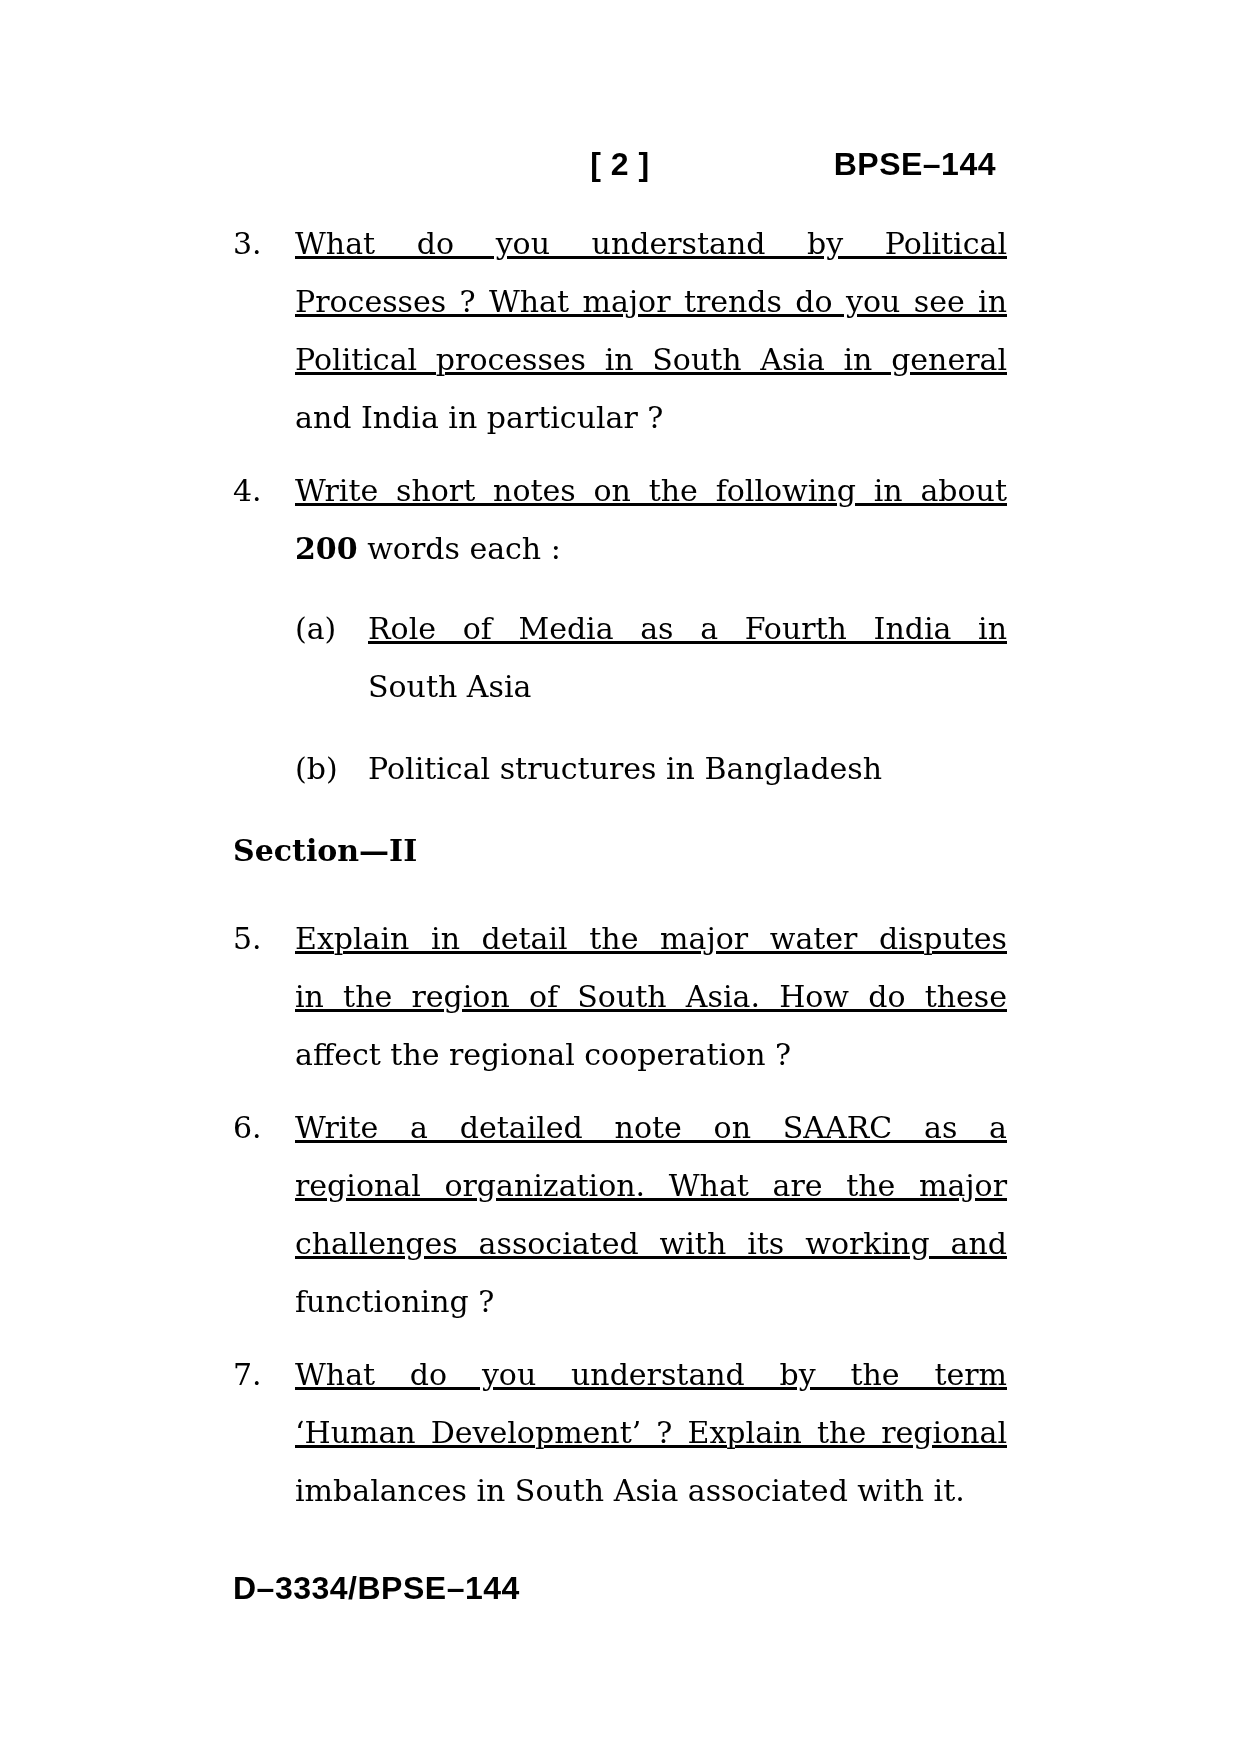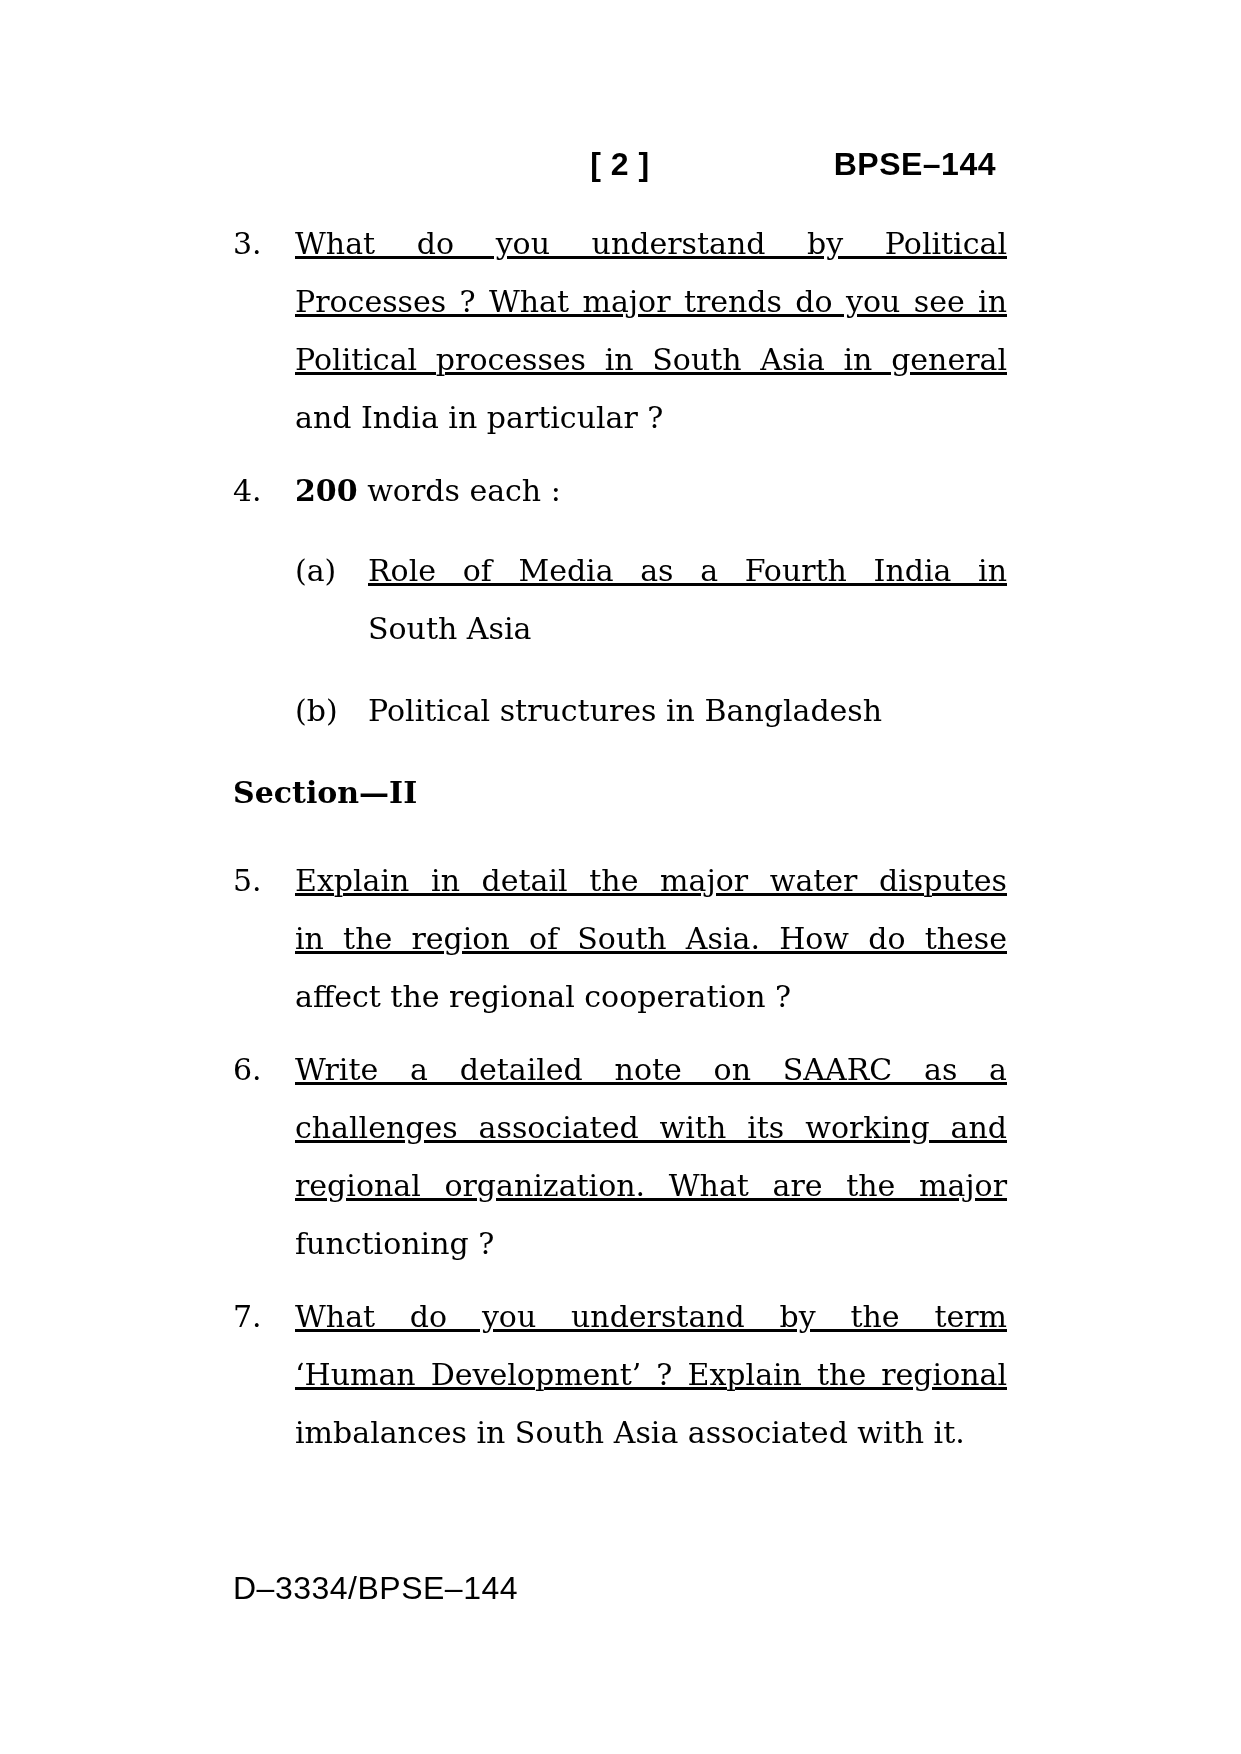--- a/index.html
+++ b/index.html
@@ -64,21 +64,21 @@
     text-align: left;
     font-weight: bold;
   }
   .mt30 { margin-top: 30px; }
   
   .page-footer {
     position: absolute;
     left: 233px;
     top: 1559px;
     font-family: "Liberation Sans", sans-serif;
-    font-weight: normal;
+    font-weight: bold;
     font-size: 32px;
     letter-spacing: 0.5px;
     line-height: 58px;
     white-space: nowrap;
   }
   b.num { font-weight: bold; }
 </style>
 </head>
 <body>
 
@@ -97,20 +97,21 @@
         <div class="ln j">What do you understand by Political</div>
         <div class="ln j">Processes ? What major trends do you see in</div>
         <div class="ln j">Political processes in South Asia in general</div>
         <div class="ln">and India in particular ?</div>
       </div>
     </div>
 
     <div class="q">
       <span class="qnum">4.</span>
       <div class="qtext">
+        <div class="ln j">Write short notes on the following in about</div>
         <div class="ln"><b class="num">200</b><span> words each :</span></div>
 
         <div class="sub">
           <span class="submark">(a)</span>
           <div class="subtext">
             <div class="ln j">Role of Media as a Fourth India in</div>
             <div class="ln">South Asia</div>
           </div>
         </div>
 
@@ -131,22 +132,22 @@
         <div class="ln j">Explain in detail the major water disputes</div>
         <div class="ln j">in the region of South Asia. How do these</div>
         <div class="ln">affect the regional cooperation ?</div>
       </div>
     </div>
 
     <div class="q">
       <span class="qnum">6.</span>
       <div class="qtext">
         <div class="ln j">Write a detailed note on SAARC as a</div>
+        <div class="ln j">regional organization. What are the major</div>
         <div class="ln j">challenges associated with its working and</div>
-        <div class="ln j">regional organization. What are the major</div>
         <div class="ln">functioning ?</div>
       </div>
     </div>
 
     <div class="q">
       <span class="qnum">7.</span>
       <div class="qtext">
         <div class="ln j">What do you understand by the term</div>
         <div class="ln j">‘Human Development’ ? Explain the regional</div>
         <div class="ln">imbalances in South Asia associated with it.</div>

